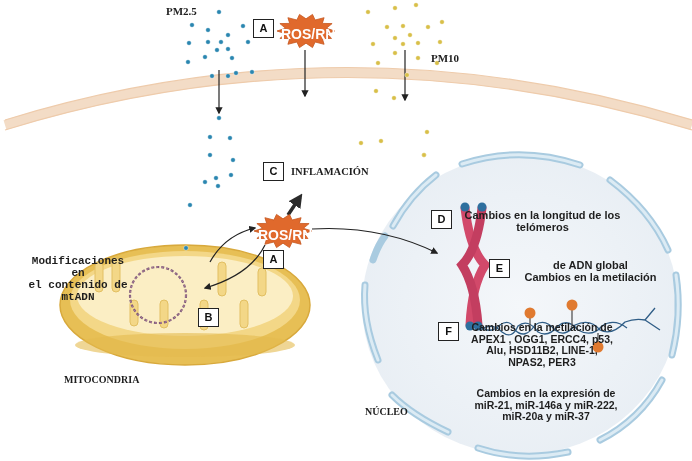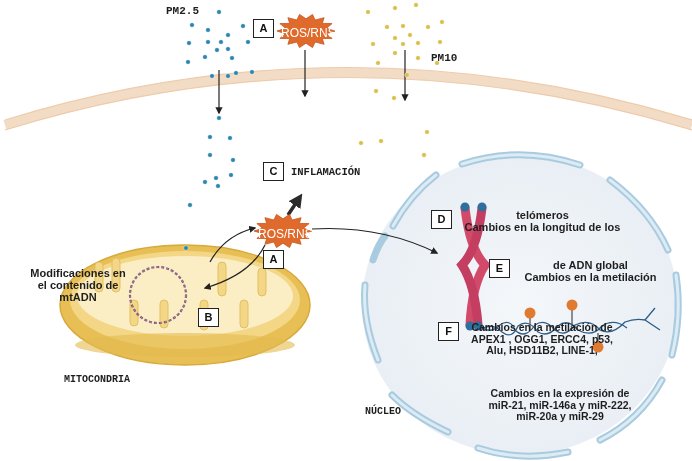--- a/index.html
+++ b/index.html
@@ -1,20 +1,20 @@
 <!DOCTYPE html>
 <html><head>
 <meta charset="utf-8">
 <style>
   html, body { margin:0; padding:0; background:#ffffff; }
   body { width:692px; height:461px; position:relative; overflow:hidden; font-family:"Liberation Sans", sans-serif; }
   #stage { position:absolute; left:0; top:0; width:692px; height:461px; }
-  .lbl { position:absolute; font-family:Liberation Mono, monospace; font-weight:bold; color:#1e1e1e; white-space:nowrap; }
+  .lbl { position:absolute; font-family:Liberation Serif, serif; font-weight:bold; color:#1e1e1e; white-space:nowrap; }
   .box { position:absolute; width:19px; height:17px; border:1.3px solid #222; background:#fff; font-family:"Liberation Sans", sans-serif; font-weight:bold; font-size:11px; line-height:17px; text-align:center; color:#111; box-sizing:content-box; }
-  .burst-text { position:absolute; font-family:"Liberation Sans", sans-serif; font-weight:normal; font-size:12px; color:#fff; text-align:center; }
+  .burst-text { position:absolute; font-family:"Liberation Sans", sans-serif; font-weight:bold; font-size:14px; color:#fff; text-align:center; }
   .ml { position:absolute; font-family:"Liberation Sans", sans-serif; font-weight:bold; color:#1e1e1e; text-align:center; line-height:12px; font-size:11px; }
 </style>
 </head>
 <body>
 
 <div id="stage">
 <svg width="692" height="461" viewBox="0 0 692 461" style="position:absolute;left:0;top:0">
   <defs>
     <marker id="ah" viewBox="0 0 10 10" refX="8" refY="5" markerWidth="6" markerHeight="6" orient="auto">
       <path d="M0,0 L10,5 L0,10 z" fill="#222"></path>
@@ -184,44 +184,45 @@
 
 <div class="lbl" style="left:166px;top:5px;font-size:11px;">PM2.5</div>
 <div class="lbl" style="left:431px;top:52px;font-size:11px;">PM10</div>
 
 <div class="box" style="left:253px;top:19px;">A</div>
 <div class="box" style="left:263px;top:162px;">C</div>
 <div class="lbl" style="left:291px;top:166px;font-size:10.5px;text-align:right;">INFLAMACIÓN</div>
 <div class="box" style="left:263px;top:250px;">A</div>
 <div class="box" style="left:198px;top:308px;">B</div>
 
-<div class="ml" style="left:28px;top:267px;width:100px;">
+<div class="ml" style="left:28px;top:255px;width:100px;font-family:Liberation Mono, monospace;">
   <div>Modificaciones en</div>
   <div>el contenido de</div>
   <div>mtADN</div>
 </div>
 <div class="lbl" style="left:64px;top:374px;font-size:10px;">MITOCONDRIA</div>
 <div class="lbl" style="left:365px;top:406px;font-size:10px;">NÚCLEO</div>
 
 <div class="box" style="left:431px;top:210px;">D</div>
 <div class="ml" style="left:455px;top:209px;width:175px;">
+  <div>Cambios en la longitud de los</div>
   <div>telómeros</div>
-  <div>Cambios en la longitud de los</div>
 </div>
 
 <div class="box" style="left:489px;top:259px;">E</div>
 <div class="ml" style="left:518px;top:259px;width:145px;">
   <div>de ADN global</div>
   <div>Cambios en la metilación</div>
 </div>
 
 <div class="box" style="left:438px;top:322px;">F</div>
 <div class="ml" style="left:462px;top:322px;width:160px;font-size:10.5px;line-height:11.5px;">
   <div>Cambios en la metilación de</div>
   <div>APEX1 , OGG1, ERCC4, p53,</div>
   <div>Alu, HSD11B2, LINE-1,</div>
-</div>
-<div class="ml" style="left:475px;top:388px;width:170px;font-size:10.5px;line-height:11.5px;">
+  <div>NPAS2, PER3</div>
+</div>
+<div class="ml" style="left:461px;top:388px;width:170px;font-size:10.5px;line-height:11.5px;">
   <div>Cambios en la expresión de</div>
   <div>miR-21, miR-146a  y miR-222,</div>
-  <div>miR-20a y miR-29</div>
+  <div>miR-20a y miR-37</div>
 </div>
 </div>
 
 </body></html>

